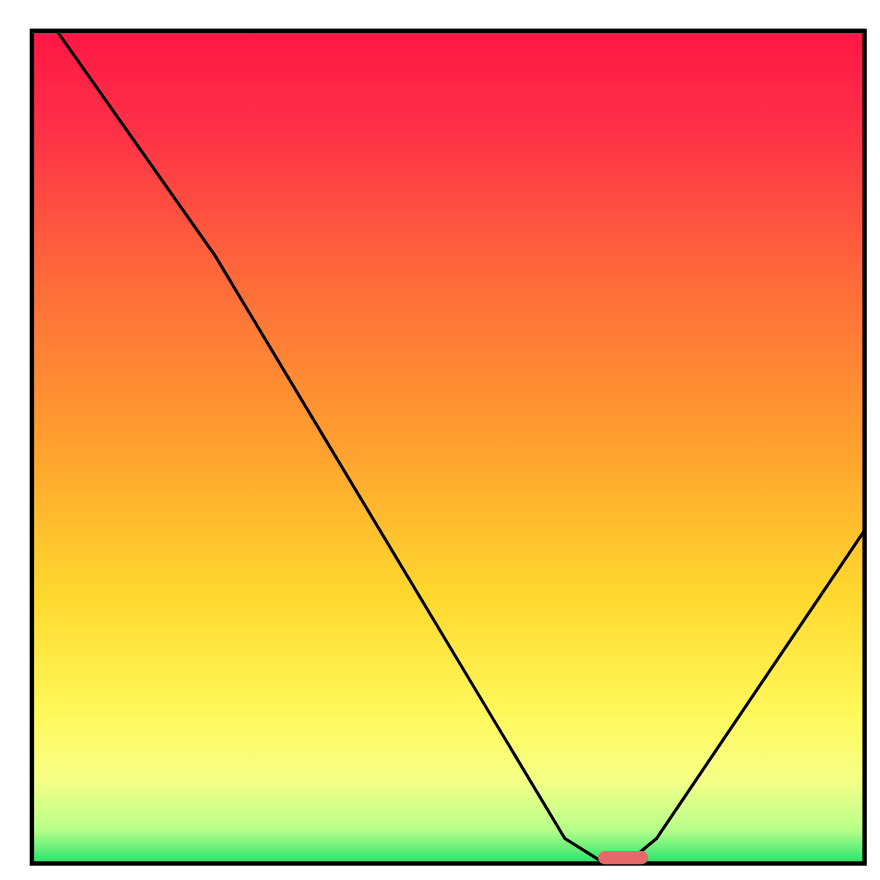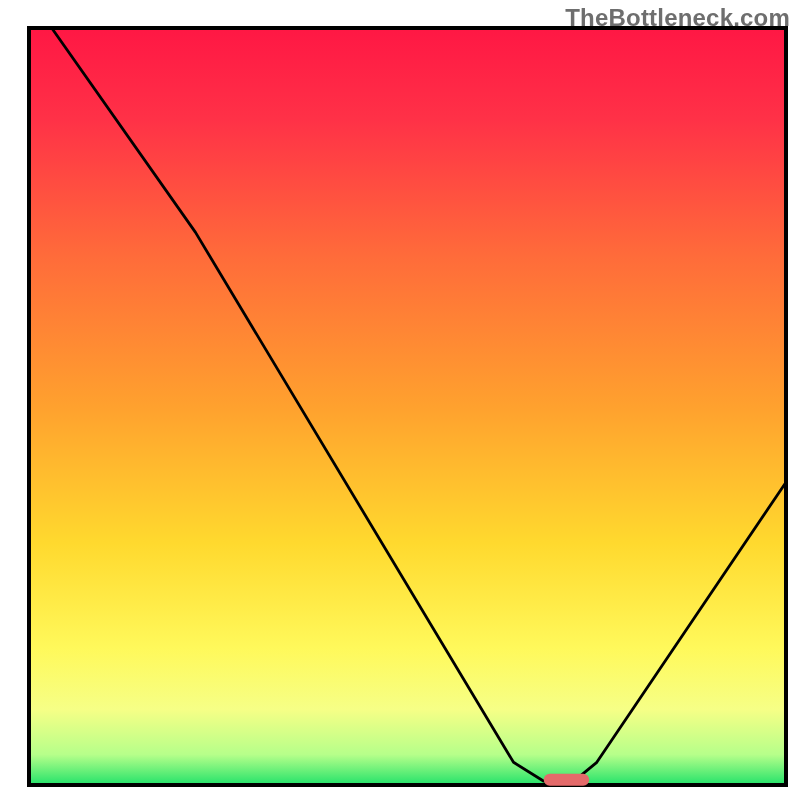--- a/index.html
+++ b/index.html
@@ -49,14 +49,13 @@
     </defs>
 
     <rect id="plot-bg" x="29" y="28" width="757" height="757" fill="url(#bg-grad)"></rect>
 
     <rect id="plot-frame" fill="none" x="29" y="28" width="757" height="757" stroke="#000000" stroke-width="4"></rect>
 
     <path id="curve" fill="none" d="M 51.7 28.0 L 195.5 232.4 L 513.5 762.3 L 543.8 781.2 L 574.0 781.2 L 596.8 762.3 L 786.0 482.2" stroke="#000000" stroke-width="2.8" stroke-linecap="round" stroke-linejoin="round"></path>
 
     <rect id="marker" rx="6" ry="6" x="543.76" y="773.701" width="45.41999999999996" height="12" fill="#e46a6a"></rect>
   </svg>
-  <div class="watermark">TheBottleneck.com</div>
 </div>
 
 </body></html>

